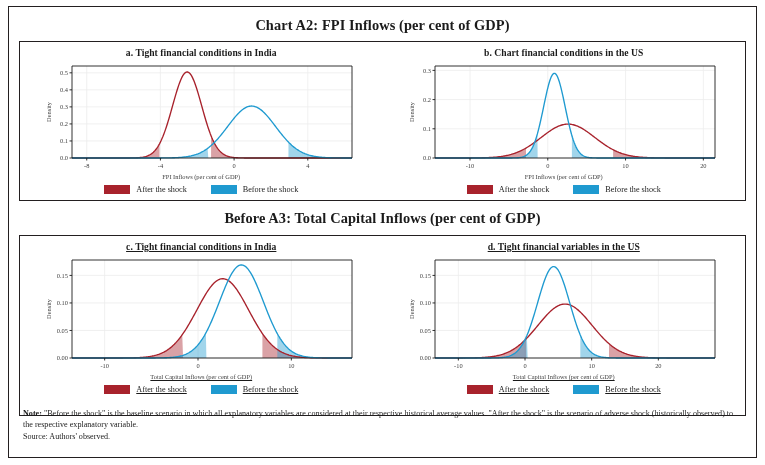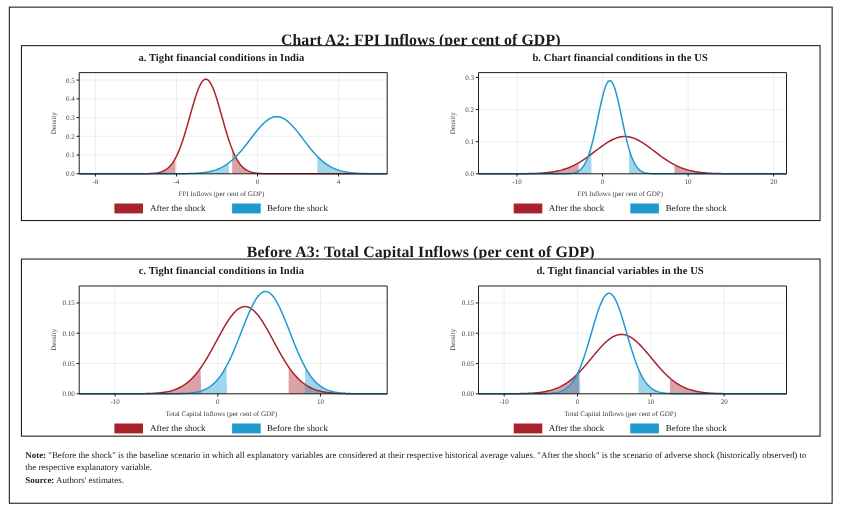--- a/index.html
+++ b/index.html
@@ -33,21 +33,20 @@
     background: #fff;
   }
 
   .section-title {
     text-align: center;
     font-family: "Liberation Serif", serif;
     font-weight: bold;
     font-size: 14.4px;
     letter-spacing: .1px;
     color: #1b1b1b;
-    margin-top: 12px;
   }
 
   .panel {
     border: 1.3px solid #231f20;
     box-sizing: border-box;
     background: #fff;
     position: relative;
   }
 
   .panel-inner {
@@ -242,21 +241,21 @@
               <span class="swatch sw-blue"></span>
               <span>Before the shock</span>
             </div>
           </div>
         </div>
       </div>
     </div>
 
     <div class="section-title" style="position:absolute; left:0; top:203px; width:100%;">Before A3: Total Capital Inflows (per cent of GDP)</div>
 
-    <div class="panel" style="position:absolute; left:10px; top:228px; width:727px; height:162px;">
+    <div class="panel" style="position:absolute; left:10px; top:228px; width:727px; height:181px;text-decoration:underline;">
       <div class="panel-inner">
         <div class="subplot">
           <div class="subplot-title">c. Tight financial conditions in India</div>
           <div class="plot-wrap" id="wrap-c" style="width: 318px; height: 118px;"><svg width="318" height="118" viewBox="0 0 318 118">
                 <rect x="30" y="6" width="280" height="98" fill="#ffffff"></rect>
                 <line x1="30" y1="104" x2="310" y2="104" stroke="#ececec" stroke-width="0.8"></line>
                 <line x1="30" y1="76.47191011235955" x2="310" y2="76.47191011235955" stroke="#ececec" stroke-width="0.8"></line>
                 <line x1="30" y1="48.9438202247191" x2="310" y2="48.9438202247191" stroke="#ececec" stroke-width="0.8"></line>
                 <line x1="30" y1="21.415730337078642" x2="310" y2="21.415730337078642" stroke="#ececec" stroke-width="0.8"></line>
                 <line x1="62.666666666666664" y1="6" x2="62.666666666666664" y2="104" stroke="#ececec" stroke-width="0.8"></line>
@@ -352,18 +351,18 @@
             </div>
           </div>
         </div>
       </div>
     </div>
 
     <div class="notes" style="top:401px;">
       <span style="font-weight:bold;">Note:</span>
       <span>"Before the shock" is the baseline scenario in which all explanatory variables are considered at their respective historical average values. "After the  shock" is the scenario of adverse shock (historically observed) to the respective explanatory variable.</span>
       <br>
-      <span style="font-weight:bold;">Source:</span>
-      <span>Authors' estimates.</span>
+      <span style="font-weight:normal;">Source:</span>
+      <span>Authors' observed.</span>
     </div>
 
   </div>
 </div>
 
 </body></html>

